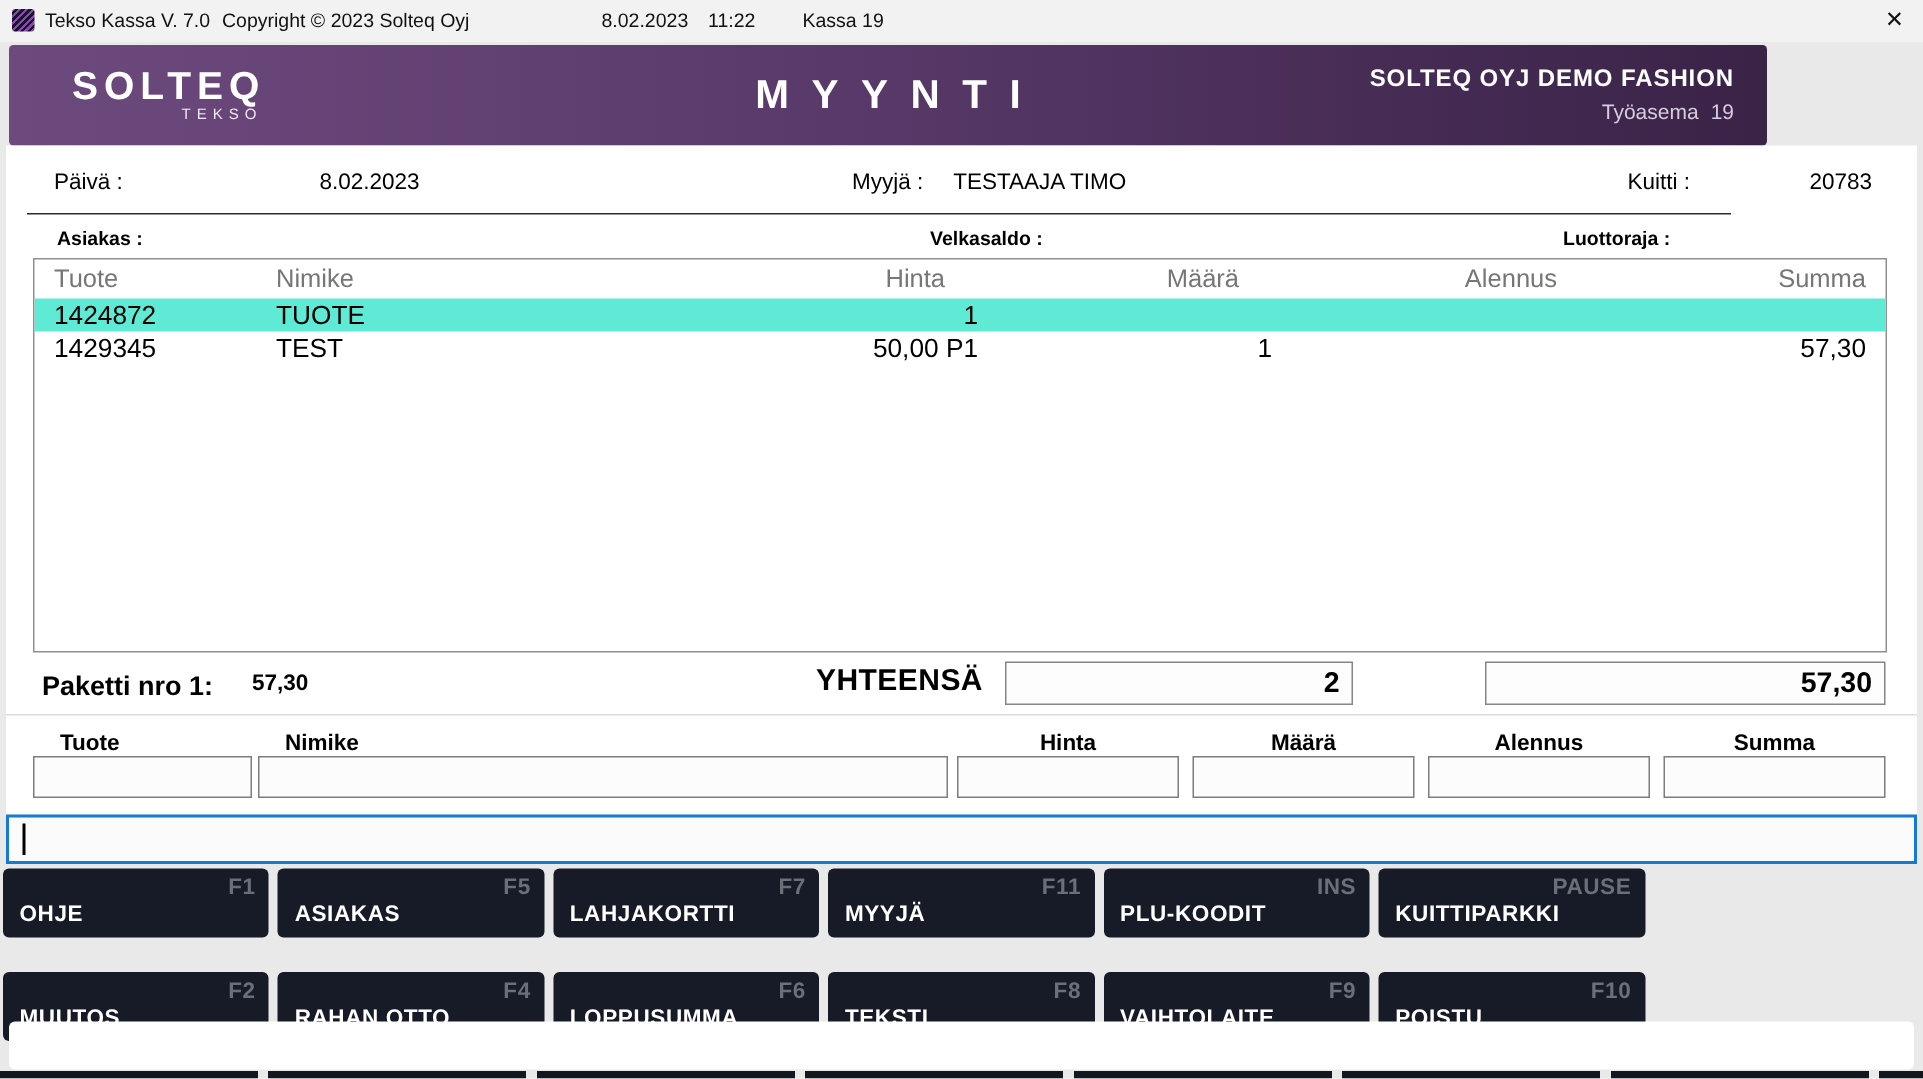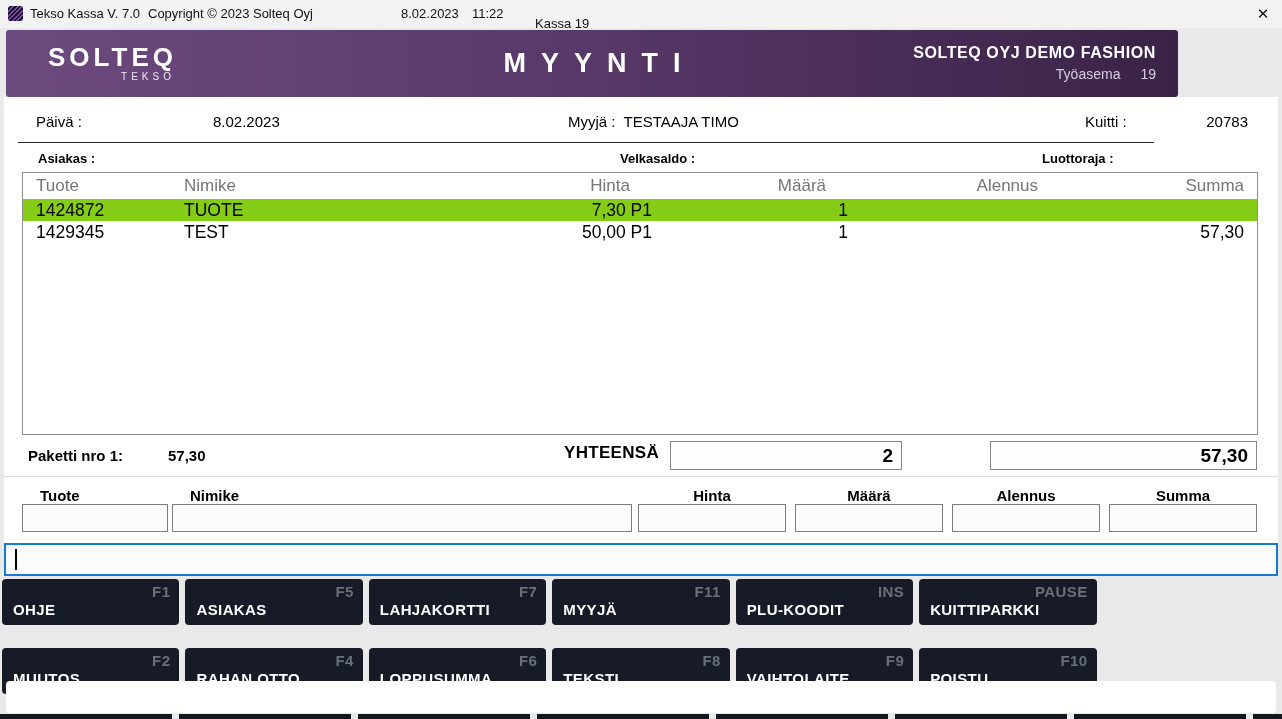--- a/index.html
+++ b/index.html
@@ -11,60 +11,60 @@
   }
   
   .titlebar { position:absolute; top:0; left:0; width:1282px; height:28px; background:#f2f2f2; }
   .titlebar span { position:absolute; top:6px; font-size:13px; color:#111; white-space:nowrap; }
   .app-icon { position:absolute; top:6px; left:8px; width:15px; height:15px; border-radius:2px;
     background:repeating-linear-gradient(135deg,#8b46b0 0 1.5px,#15152a 1.5px 3.2px); }
   .tb-title { left:30px; }
   .tb-copy  { left:148px; }
   .tb-date  { left:401px; }
   .tb-time  { left:472px; }
-  .tb-kassa { left:535px;margin-top:10px; }
+  .tb-kassa { left:535px; }
   .close-btn { position:absolute; top:3px; right:8px; width:22px; height:22px; border:none;
     background:transparent; font-size:15px; color:#111; cursor:pointer; line-height:22px; text-align:center; padding:0;}
   
   .pos-header { position:absolute; top:30px; left:6px; width:1172px; height:67px; border-radius:3px;
     background:linear-gradient(90deg,#6d4a7e 0%,#5a3a6b 45%,#3a2347 100%); color:#fff; }
   .logo { position:absolute; left:42px; top:14px; text-align:center; }
   .logo-main { font-size:26px; font-weight:bold; letter-spacing:4px; color:#fff; line-height:26px; }
   .logo-sub  { font-size:10px; letter-spacing:4px; color:#efe9f4; text-align:right; padding-right:2px; margin-top:1px; }
   .pos-title { position:absolute; left:0; right:0; top:18px; text-align:center;
     font-size:27px; font-weight:bold; letter-spacing:15px; color:#fff; text-indent:15px; }
   .store-block { position:absolute; right:22px; top:14px; text-align:right; }
   .store-name { font-size:16px; font-weight:bold; letter-spacing:0.6px; color:#fff; }
   .workstation { font-size:14px; color:#d6cede; margin-top:4px; }
-  .workstation .ws-val { margin-left:20px; }
+  .workstation .ws-val { margin-left:8px; }
   
   .main-white { position:absolute; top:97px; left:4px; width:1274px; height:446px; background:#fff; }
   .abs { position:absolute; white-space:nowrap; }
   .info1 { font-size:15px; font-weight:normal; color:#000; top:113px; }
   .lbl-paiva { left:36px; }  .val-paiva { left:213px; }
-  .seller { left:568px; }    .seller .v { margin-left:8px; }
+  .seller { left:568px; }    .seller .v { margin-left:20px; }
   .lbl-kuitti { left:1085px; } .val-kuitti { right:34px; }
   .divider1 { position:absolute; top:142px; left:18px; width:1136px; height:1px; background:#2a2a2a; }
   .info2 { font-size:13px; font-weight:bold; color:#000; top:151px; }
   .lbl-asiakas { left:38px; } .lbl-velka { left:620px; } .lbl-luotto { left:1042px; }
   
   .items-table { position:absolute; top:172px; left:22px; width:1236px; height:263px;
     border:1px solid #8f8f8f; background:#fff; box-sizing:border-box; overflow:hidden; }
   .tgrid { display:grid; grid-template-columns:148px 290px 178px 196px 200px 1fr; padding:0 13px; }
   .thead { height:26px; line-height:26px; }
   .th { color:#767676; font-size:17px; }
   .trow { height:22px; line-height:22px; font-size:17.5px; color:#000; }
-  .trow.alt { background:#84cc16; }
+  .trow.alt { background:#5eead4; }
   .c-r { text-align:right; }
   .th.hp { padding-right:22px; }
   .th.hp2 { padding-right:10px; }
   
-  .pkg-label { left:28px; top:447px; font-size:15px; font-weight:bold; }
+  .pkg-label { left:28px; top:447px; font-size:18px; font-weight:bold; }
   .pkg-value { left:168px; top:447px; font-size:15px; font-weight:bold; }
-  .total-label { left:564px; top:443px; font-size:17px; font-weight:bold; letter-spacing:0.3px; }
+  .total-label { left:544px; top:443px; font-size:20px; font-weight:bold; letter-spacing:0.3px; }
   .total-box { position:absolute; top:441px; height:29px; border:1px solid #858585; background:#fdfdfd;
     box-sizing:border-box; font-size:19px; font-weight:bold; text-align:right; line-height:27px; padding-right:8px; }
   .box-qty { left:670px; width:232px; }
   .box-sum { left:990px; width:267px; }
   .divider2 { position:absolute; top:476px; left:4px; width:1274px; height:1px; background:#dcdcdc; }
   
   .entry-label { position:absolute; top:487px; font-size:15px; font-weight:bold; color:#000; }
   .el-left { text-align:left; }
   .el-center { text-align:center; }
   .entry-box { position:absolute; top:504px; height:28px; border:1px solid #7d7d7d; background:#fcfcfc;
@@ -134,21 +134,20 @@
     <span class="th">Tuote</span>
     <span class="th">Nimike</span>
     <span class="th c-r hp">Hinta</span>
     <span class="th c-r hp">Määrä</span>
     <span class="th c-r hp2">Alennus</span>
     <span class="th c-r">Summa</span>
   </div>
   <div class="tgrid trow alt">
     <span>1424872</span>
     <span>TUOTE</span>
-    <span class="c-r">7,30 P1</span>
     <span class="c-r">1</span>
     <span class="c-r"></span>
     <span class="c-r"></span>
   </div>
   <div class="tgrid trow">
     <span>1429345</span>
     <span>TEST</span>
     <span class="c-r">50,00 P1</span>
     <span class="c-r">1</span>
     <span class="c-r"></span>

